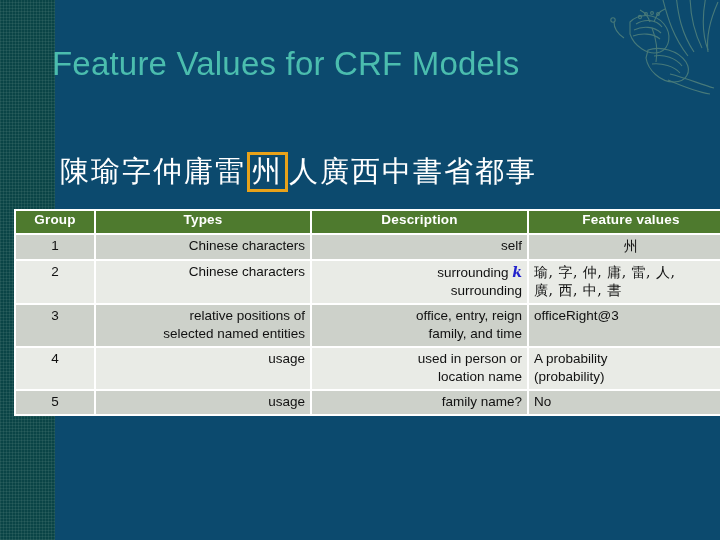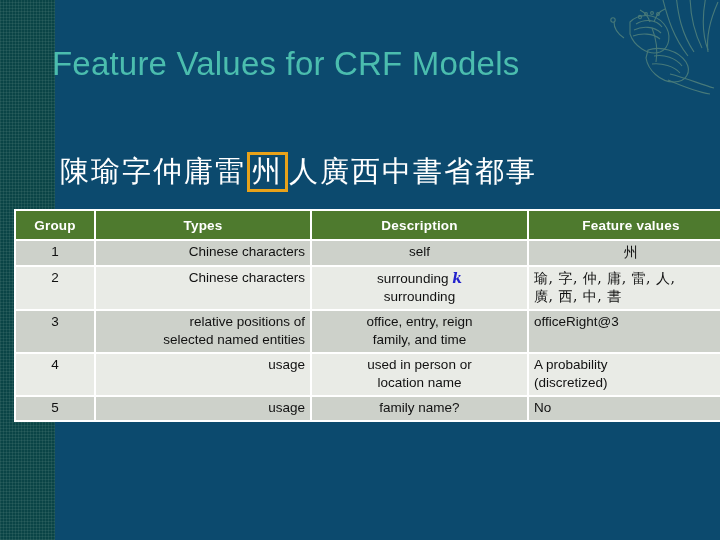--- a/index.html
+++ b/index.html
@@ -95,36 +95,36 @@
     background: #FFFFFF;
     font-size: 13.5px;
     color: #111111;
     table-layout: fixed;
   }
   #feature-table th {
     background: #4E7A2E;
     color: #FFFFFF;
     font-weight: bold;
     font-size: 13.5px;
-    padding: 7px 4px 6px 4px;
+    padding: 1px 4px 6px 4px;
     text-align: center;
     letter-spacing: 0.2px;
   }
   #feature-table td {
     padding: 2px 5px 3px 5px;
     vertical-align: top;
     line-height: 1.33;
     font-weight: normal;
   }
   #feature-table tr.odd td { background: #CDD1CA; }
   #feature-table tr.even td { background: #E9EBE6; }
 
   td.c-group  { text-align: center; width: 70px; }
   td.c-types  { text-align: right; width: 206px; }
-  td.c-desc   { text-align: center;   width: 207px; }
+  td.c-desc   { text-align: right;   width: 207px; }
   td.c-vals   { text-align: left;   width: 196px; }
 
   th.h-group { width: 70px; }
   th.h-types { width: 206px; }
   th.h-desc  { width: 207px; margin-top: 40px; }
   th.h-vals  { width: 196px; }
 
   .cjk {
     font-family: "DejaVu Serif", "Liberation Serif", serif;
     font-size: 14px;
@@ -246,21 +246,21 @@
 
       <tr class="even">
         <td class="c-group">4</td>
         <td class="c-types">usage</td>
         <td class="c-desc">
           <span>used in person or</span><br>
           <span>location name</span>
         </td>
         <td class="c-vals">
           <span>A probability</span><br>
-          <span>(discretized)</span>
+          <span>(probability)</span>
         </td>
       </tr>
 
       <tr class="odd">
         <td class="c-group">5</td>
         <td class="c-types">usage</td>
         <td class="c-desc">family name?</td>
         <td class="c-vals">No</td>
       </tr>
     </tbody>

